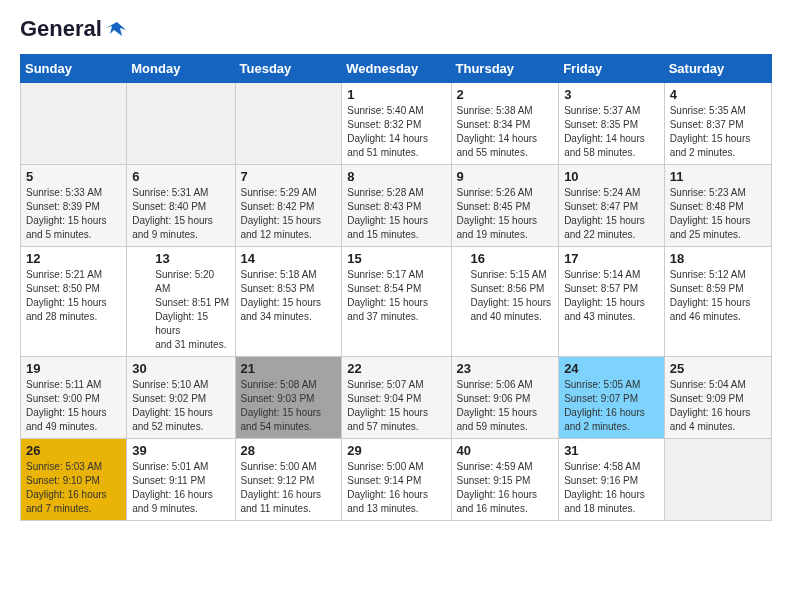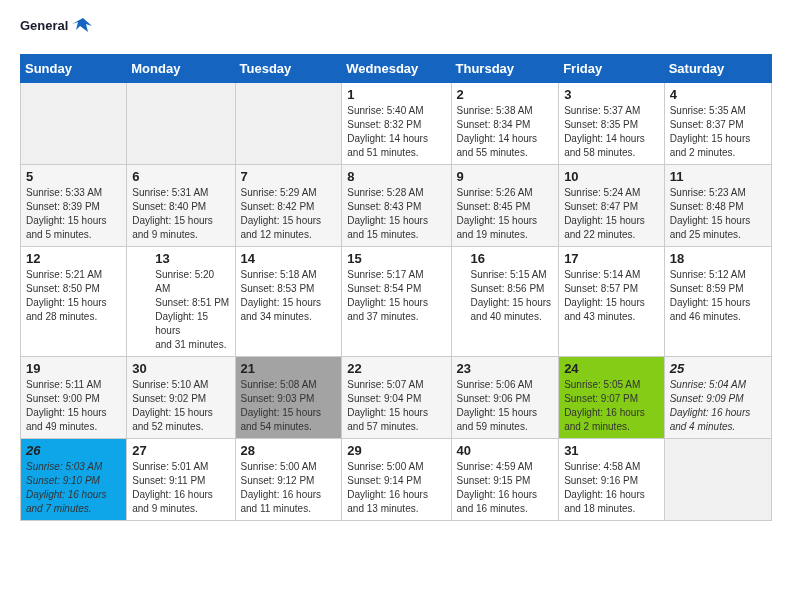--- a/index.html
+++ b/index.html
@@ -37,21 +37,21 @@
       font-weight: bold;
       color: #1a1a2e;
     }
     .calendar-subtitle {
       font-size: 16px;
       color: #333;
     }
     table {
       width: 100%;
       border-collapse: collapse;
-      margin-top: 24px;
+      margin-top: 16px;
     }
     thead tr th {
       background-color: #1565c0;
       color: #fff;
       font-size: 13px;
       font-weight: bold;
       padding: 6px 4px;
       text-align: left;
       border: 1px solid #1565c0;
     }
@@ -89,21 +89,21 @@
       background: #f0f0f0;
     }
   </style>
 </head>
 <body>
 
 <div class="page">
   <div class="header-top">
     <div class="logo">
       <div class="logo-row">
-        <span style="font-size:13px;font-weight:bold;color:#1a1a2e;">General</span>
+        <span style="font-size:22px;font-weight:bold;color:#1a1a2e;">General</span>
         <svg width="22" height="18" viewBox="0 0 22 18" style="margin-left:2px;">
           <polygon points="11,2 20,10 14,8 16,16 8,10 4,14 6,6 0,8" fill="#1565c0"></polygon>
         </svg>
       </div>
       <span style="font-size:17px;font-weight:bold;color:#1565c0;margin-top:-4px;"></span>
     </div>
     <div class="title-area">
       <div class="calendar-title"></div>
       <div class="calendar-subtitle"></div>
     </div>
@@ -286,45 +286,45 @@
 Daylight: 15 hours
 and 57 minutes.</div>
           </td>
           <td style="background: rgb(245, 245, 245);">
             <span class="day-number">23</span>
             <div class="day-info" style="white-space: pre-line;">Sunrise: 5:06 AM
 Sunset: 9:06 PM
 Daylight: 15 hours
 and 59 minutes.</div>
           </td>
-          <td style="background: #84cc16;">
+          <td style="background: #7dd3fc;">
             <span class="day-number">24</span>
             <div class="day-info" style="white-space: pre-line;">Sunrise: 5:05 AM
 Sunset: 9:07 PM
 Daylight: 16 hours
 and 2 minutes.</div>
           </td>
-          <td style="background: rgb(245, 245, 245); font-style: italic;">
+          <td style="background: rgb(245, 245, 245);">
             <span class="day-number">25</span>
             <div class="day-info" style="white-space: pre-line;">Sunrise: 5:04 AM
 Sunset: 9:09 PM
 Daylight: 16 hours
 and 4 minutes.</div>
           </td>
         </tr>
         <tr>
-          <td style="background: #0ea5e9; font-style: italic;">
+          <td style="background: #eab308;">
             <span class="day-number">26</span>
             <div class="day-info" style="white-space: pre-line;">Sunrise: 5:03 AM
 Sunset: 9:10 PM
 Daylight: 16 hours
 and 7 minutes.</div>
           </td>
           <td style="background: rgb(255, 255, 255);">
-            <span class="day-number">27</span>
+            <span class="day-number">39</span>
             <div class="day-info" style="white-space: pre-line;">Sunrise: 5:01 AM
 Sunset: 9:11 PM
 Daylight: 16 hours
 and 9 minutes.</div>
           </td>
           <td style="background: rgb(255, 255, 255);">
             <span class="day-number">28</span>
             <div class="day-info" style="white-space: pre-line;">Sunrise: 5:00 AM
 Sunset: 9:12 PM
 Daylight: 16 hours

